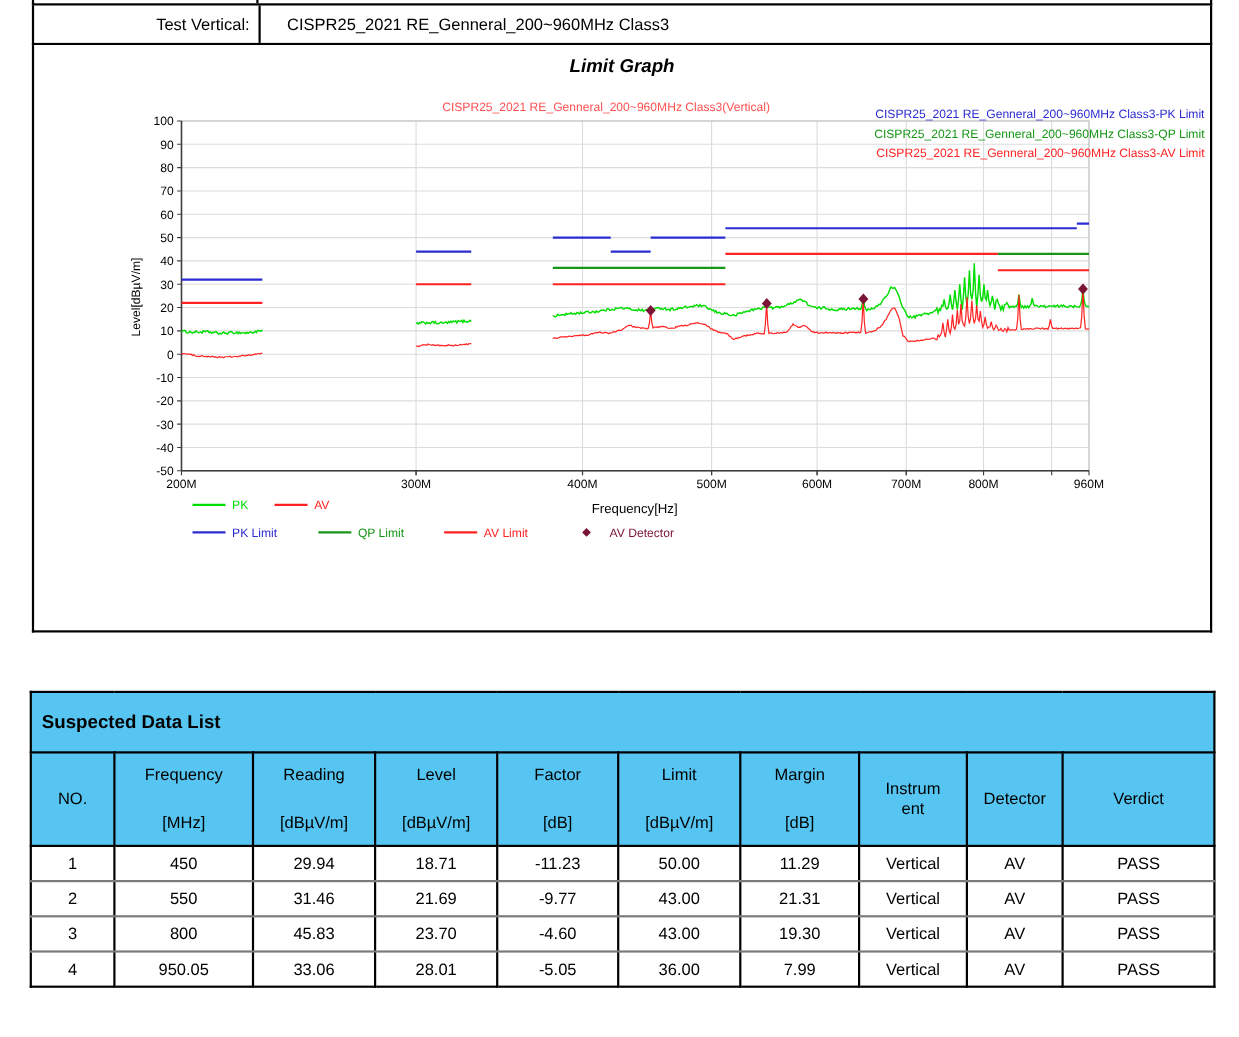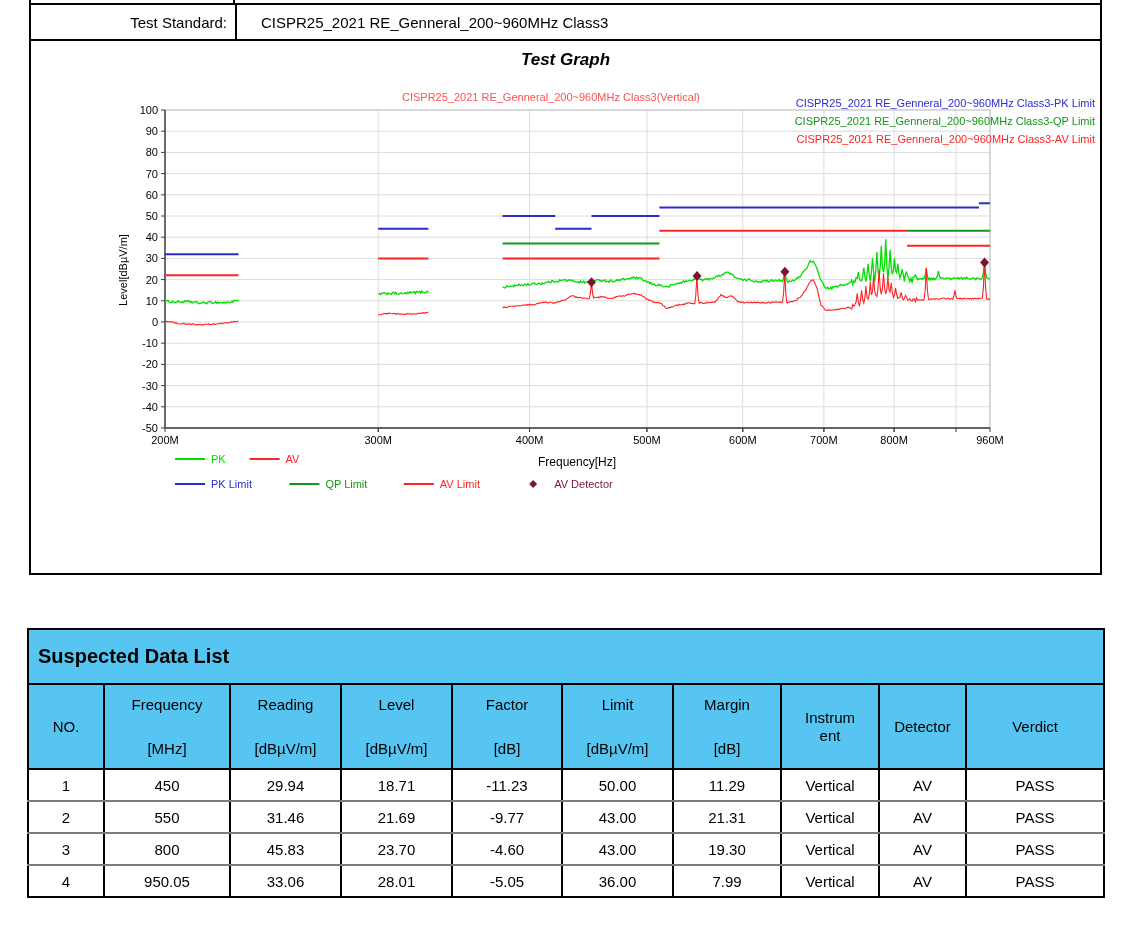--- a/index.html
+++ b/index.html
@@ -23,42 +23,42 @@
   .graph-cell{position:absolute;left:29px;top:41px;width:1069px;height:532px;
               border-left:2px solid #000;border-right:2px solid #000;border-bottom:2px solid #000;
               background:#fff;}
   .graph-title{margin-top:9px;text-align:center;font-size:17px;font-weight:bold;font-style:italic;}
   .graph-cell svg{position:absolute;left:0;top:42px;}
 
   
   table.suspect{position:absolute;left:27px;top:628px;width:1076px;border-collapse:collapse;
                 table-layout:fixed;font-size:15px;}
   table.suspect td{border:2px solid #000;text-align:center;padding:0;}
-  table.suspect td.title-cell{background:#56c5f1;text-align:left;font-weight:bold;font-size:20px;
+  table.suspect td.title-cell{background:#56c5f1;text-align:left;font-weight:bold;font-size:17px;
                 padding-left:9px;height:53px;}
   table.suspect tr.hdr td{background:#56c5f1;height:83px;vertical-align:middle;}
   .hcell{display:flex;flex-direction:column;justify-content:space-between;height:61px;padding:0;}
   .hcell.center{justify-content:center;gap:1px;height:auto;}
   table.suspect tr.data td{height:30px;border-bottom:2px solid #7b7b7b;}
   table.suspect tr.data.last td{border-bottom:2px solid #000;}
 </style>
 </head>
 <body>
 
 <div class="sliver">
     <span class="div"></span>
   </div>
 
 <div class="ts-row">
-  <div class="ts-label">Test Standard:</div>
+  <div class="ts-label">Test Vertical:</div>
   <div class="ts-value">CISPR25_2021 RE_Genneral_200~960MHz Class3</div>
 </div>
 
 <div class="graph-cell">
-  <div class="graph-title">Test Graph</div>
+  <div class="graph-title">Limit Graph</div>
   <svg id="chart" width="1069" height="425">
       <line x1="134" y1="48.2" x2="959" y2="48.2" stroke="#dcdcdc" stroke-width="1"></line>
       <line x1="134" y1="69.4" x2="959" y2="69.4" stroke="#dcdcdc" stroke-width="1"></line>
       <line x1="134" y1="90.6" x2="959" y2="90.6" stroke="#dcdcdc" stroke-width="1"></line>
       <line x1="134" y1="111.8" x2="959" y2="111.8" stroke="#dcdcdc" stroke-width="1"></line>
       <line x1="134" y1="133" x2="959" y2="133" stroke="#dcdcdc" stroke-width="1"></line>
       <line x1="134" y1="154.2" x2="959" y2="154.2" stroke="#dcdcdc" stroke-width="1"></line>
       <line x1="134" y1="175.4" x2="959" y2="175.4" stroke="#dcdcdc" stroke-width="1"></line>
       <line x1="134" y1="196.6" x2="959" y2="196.6" stroke="#dcdcdc" stroke-width="1"></line>
       <line x1="134" y1="217.8" x2="959" y2="217.8" stroke="#dcdcdc" stroke-width="1"></line>

